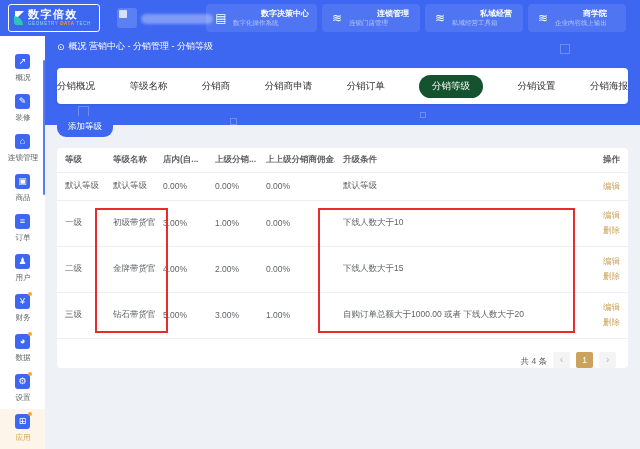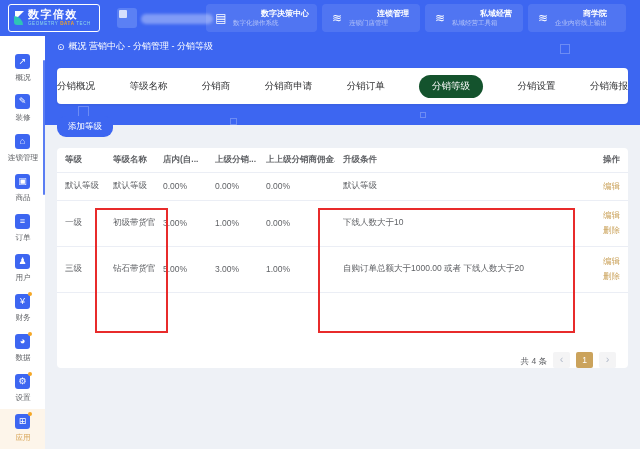--- a/index.html
+++ b/index.html
@@ -237,20 +237,32 @@
         <td>3.00%</td>
         <td>1.00%</td>
         <td>0.00%</td>
         <td>下线人数大于10</td>
         <td class="op">
           <span class="lnk">编辑</span>
           <span class="lnk">删除</span>
         </td>
       </tr>
       <tr class="rt">
+        <td>二级</td>
+        <td>金牌带货官</td>
+        <td>4.00%</td>
+        <td>2.00%</td>
+        <td>0.00%</td>
+        <td>下线人数大于15</td>
+        <td class="op">
+          <span class="lnk">编辑</span>
+          <span class="lnk">删除</span>
+        </td>
+      </tr>
+      <tr class="rt">
         <td>三级</td>
         <td>钻石带货官</td>
         <td>5.00%</td>
         <td>3.00%</td>
         <td>1.00%</td>
         <td>自购订单总额大于1000.00 或者 下线人数大于20</td>
         <td class="op">
           <span class="lnk">编辑</span>
           <span class="lnk">删除</span>
         </td>

